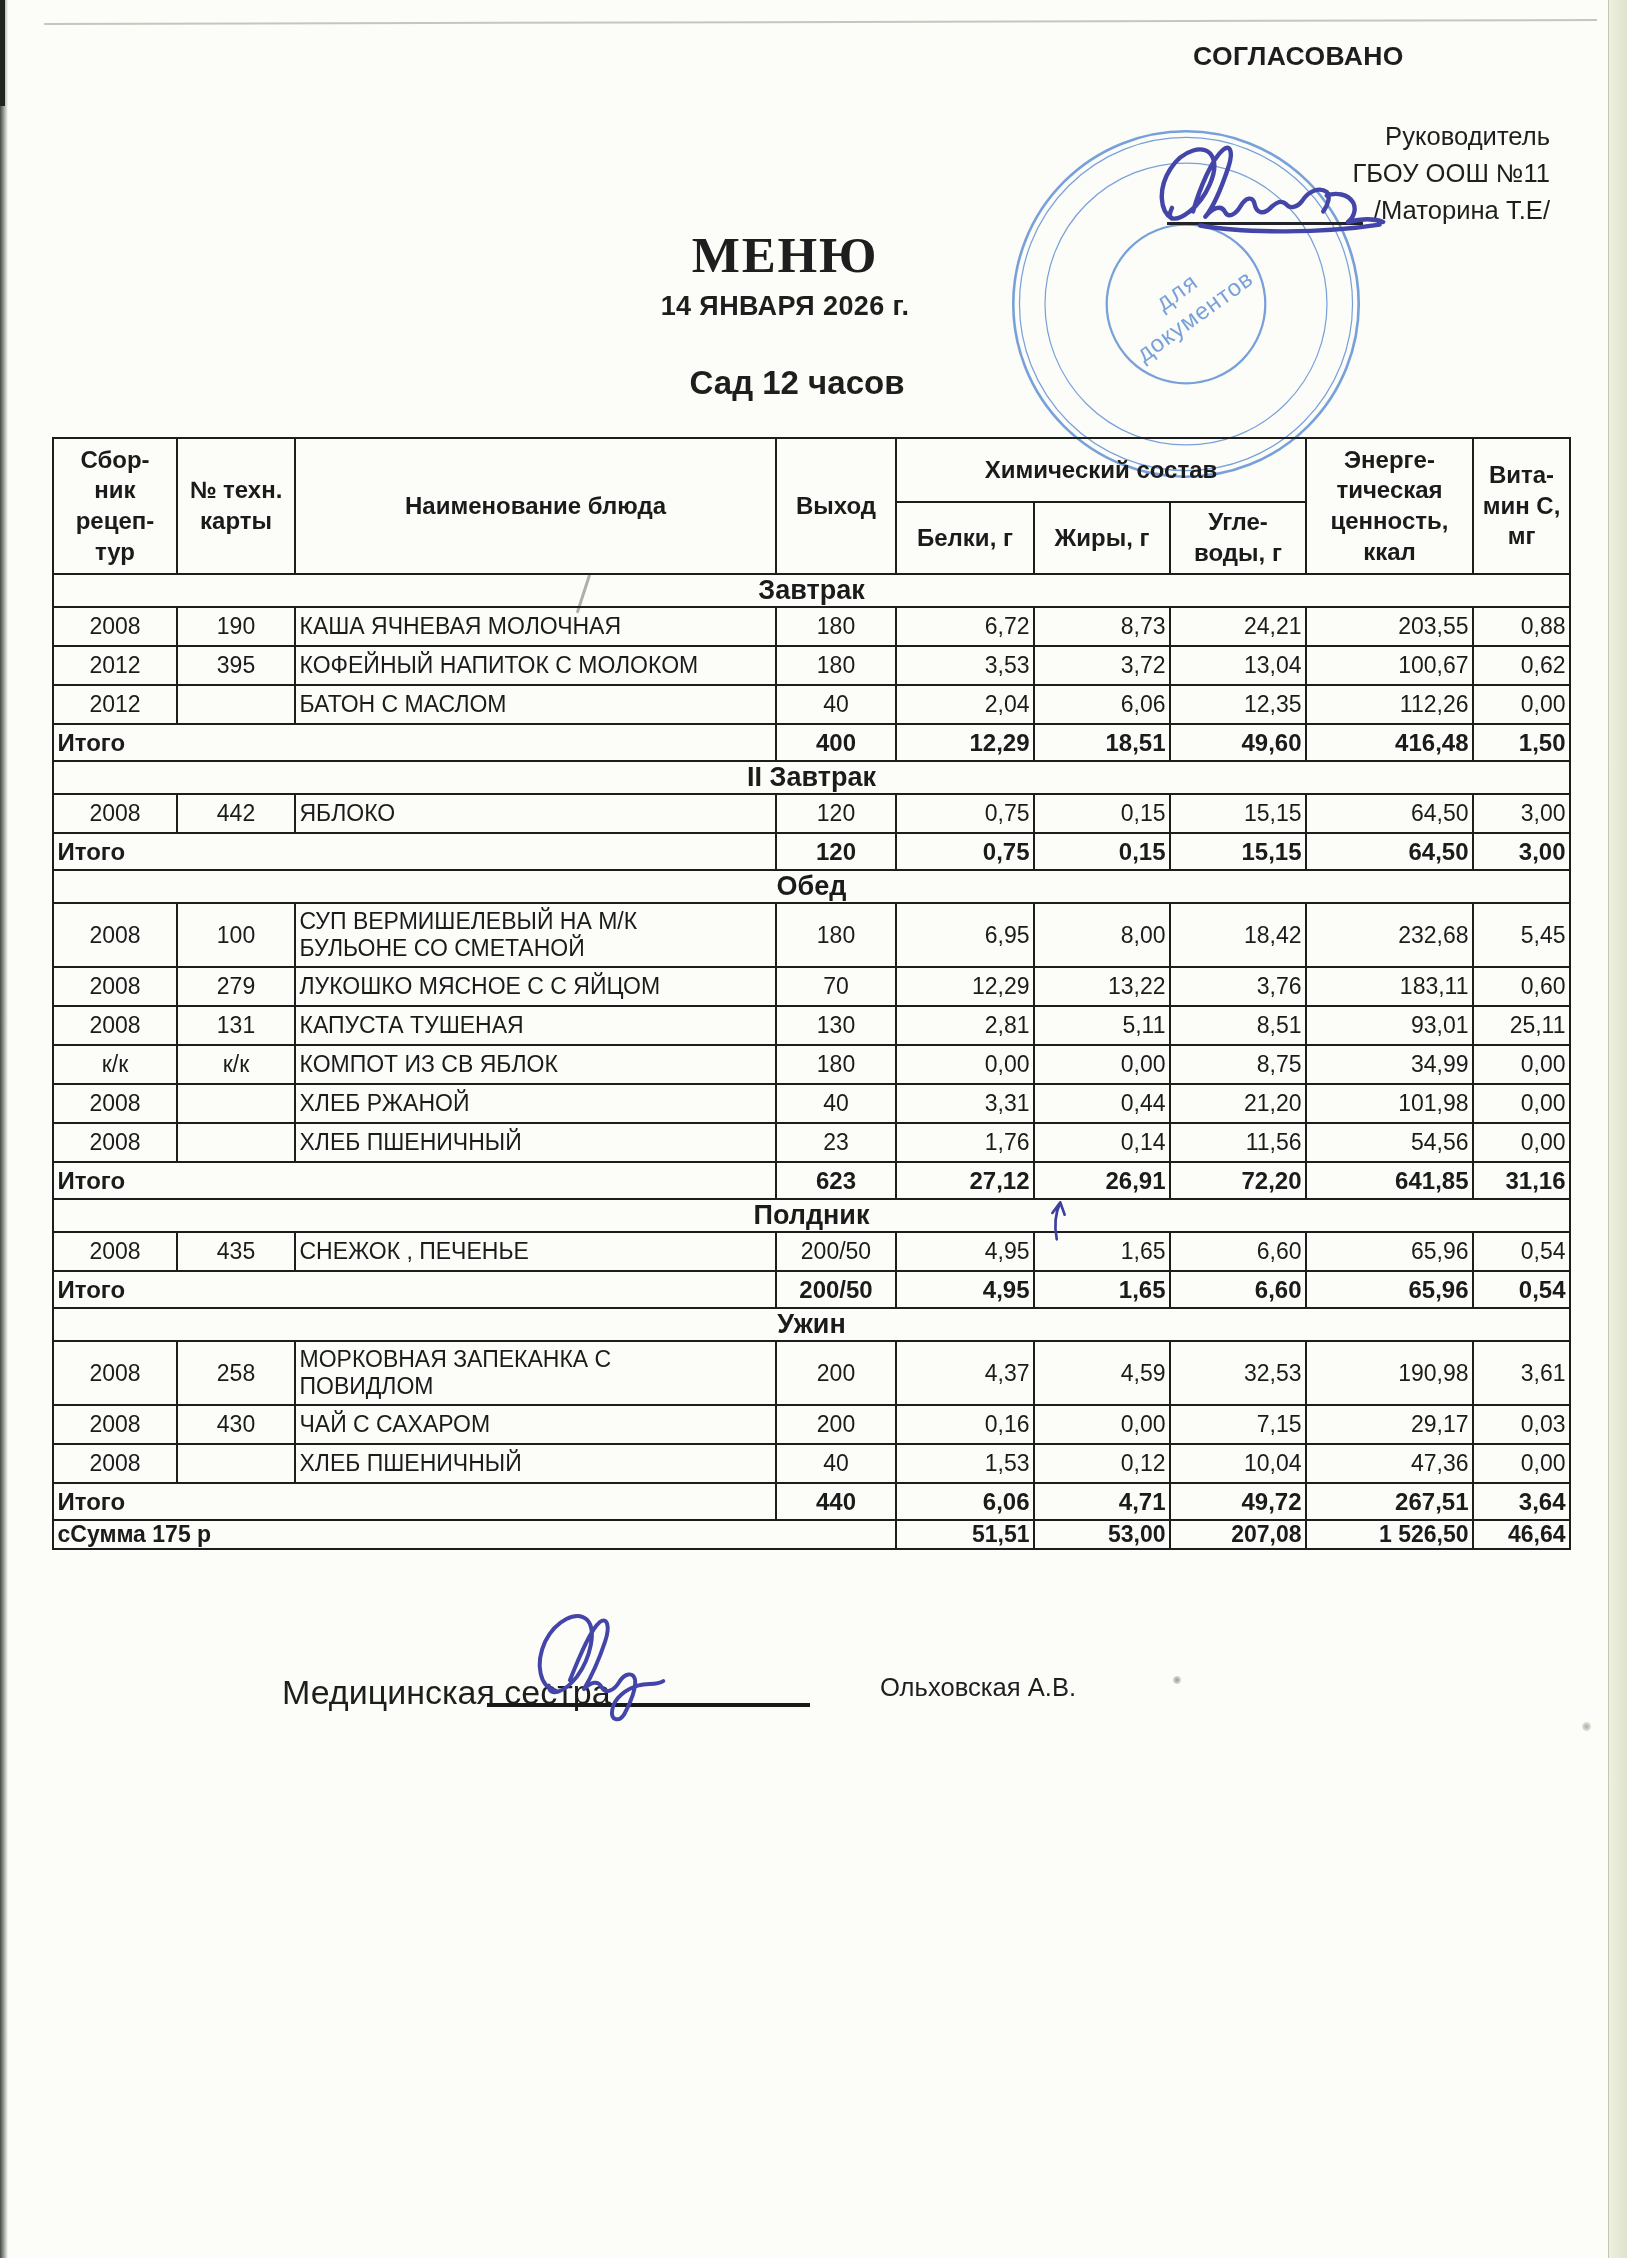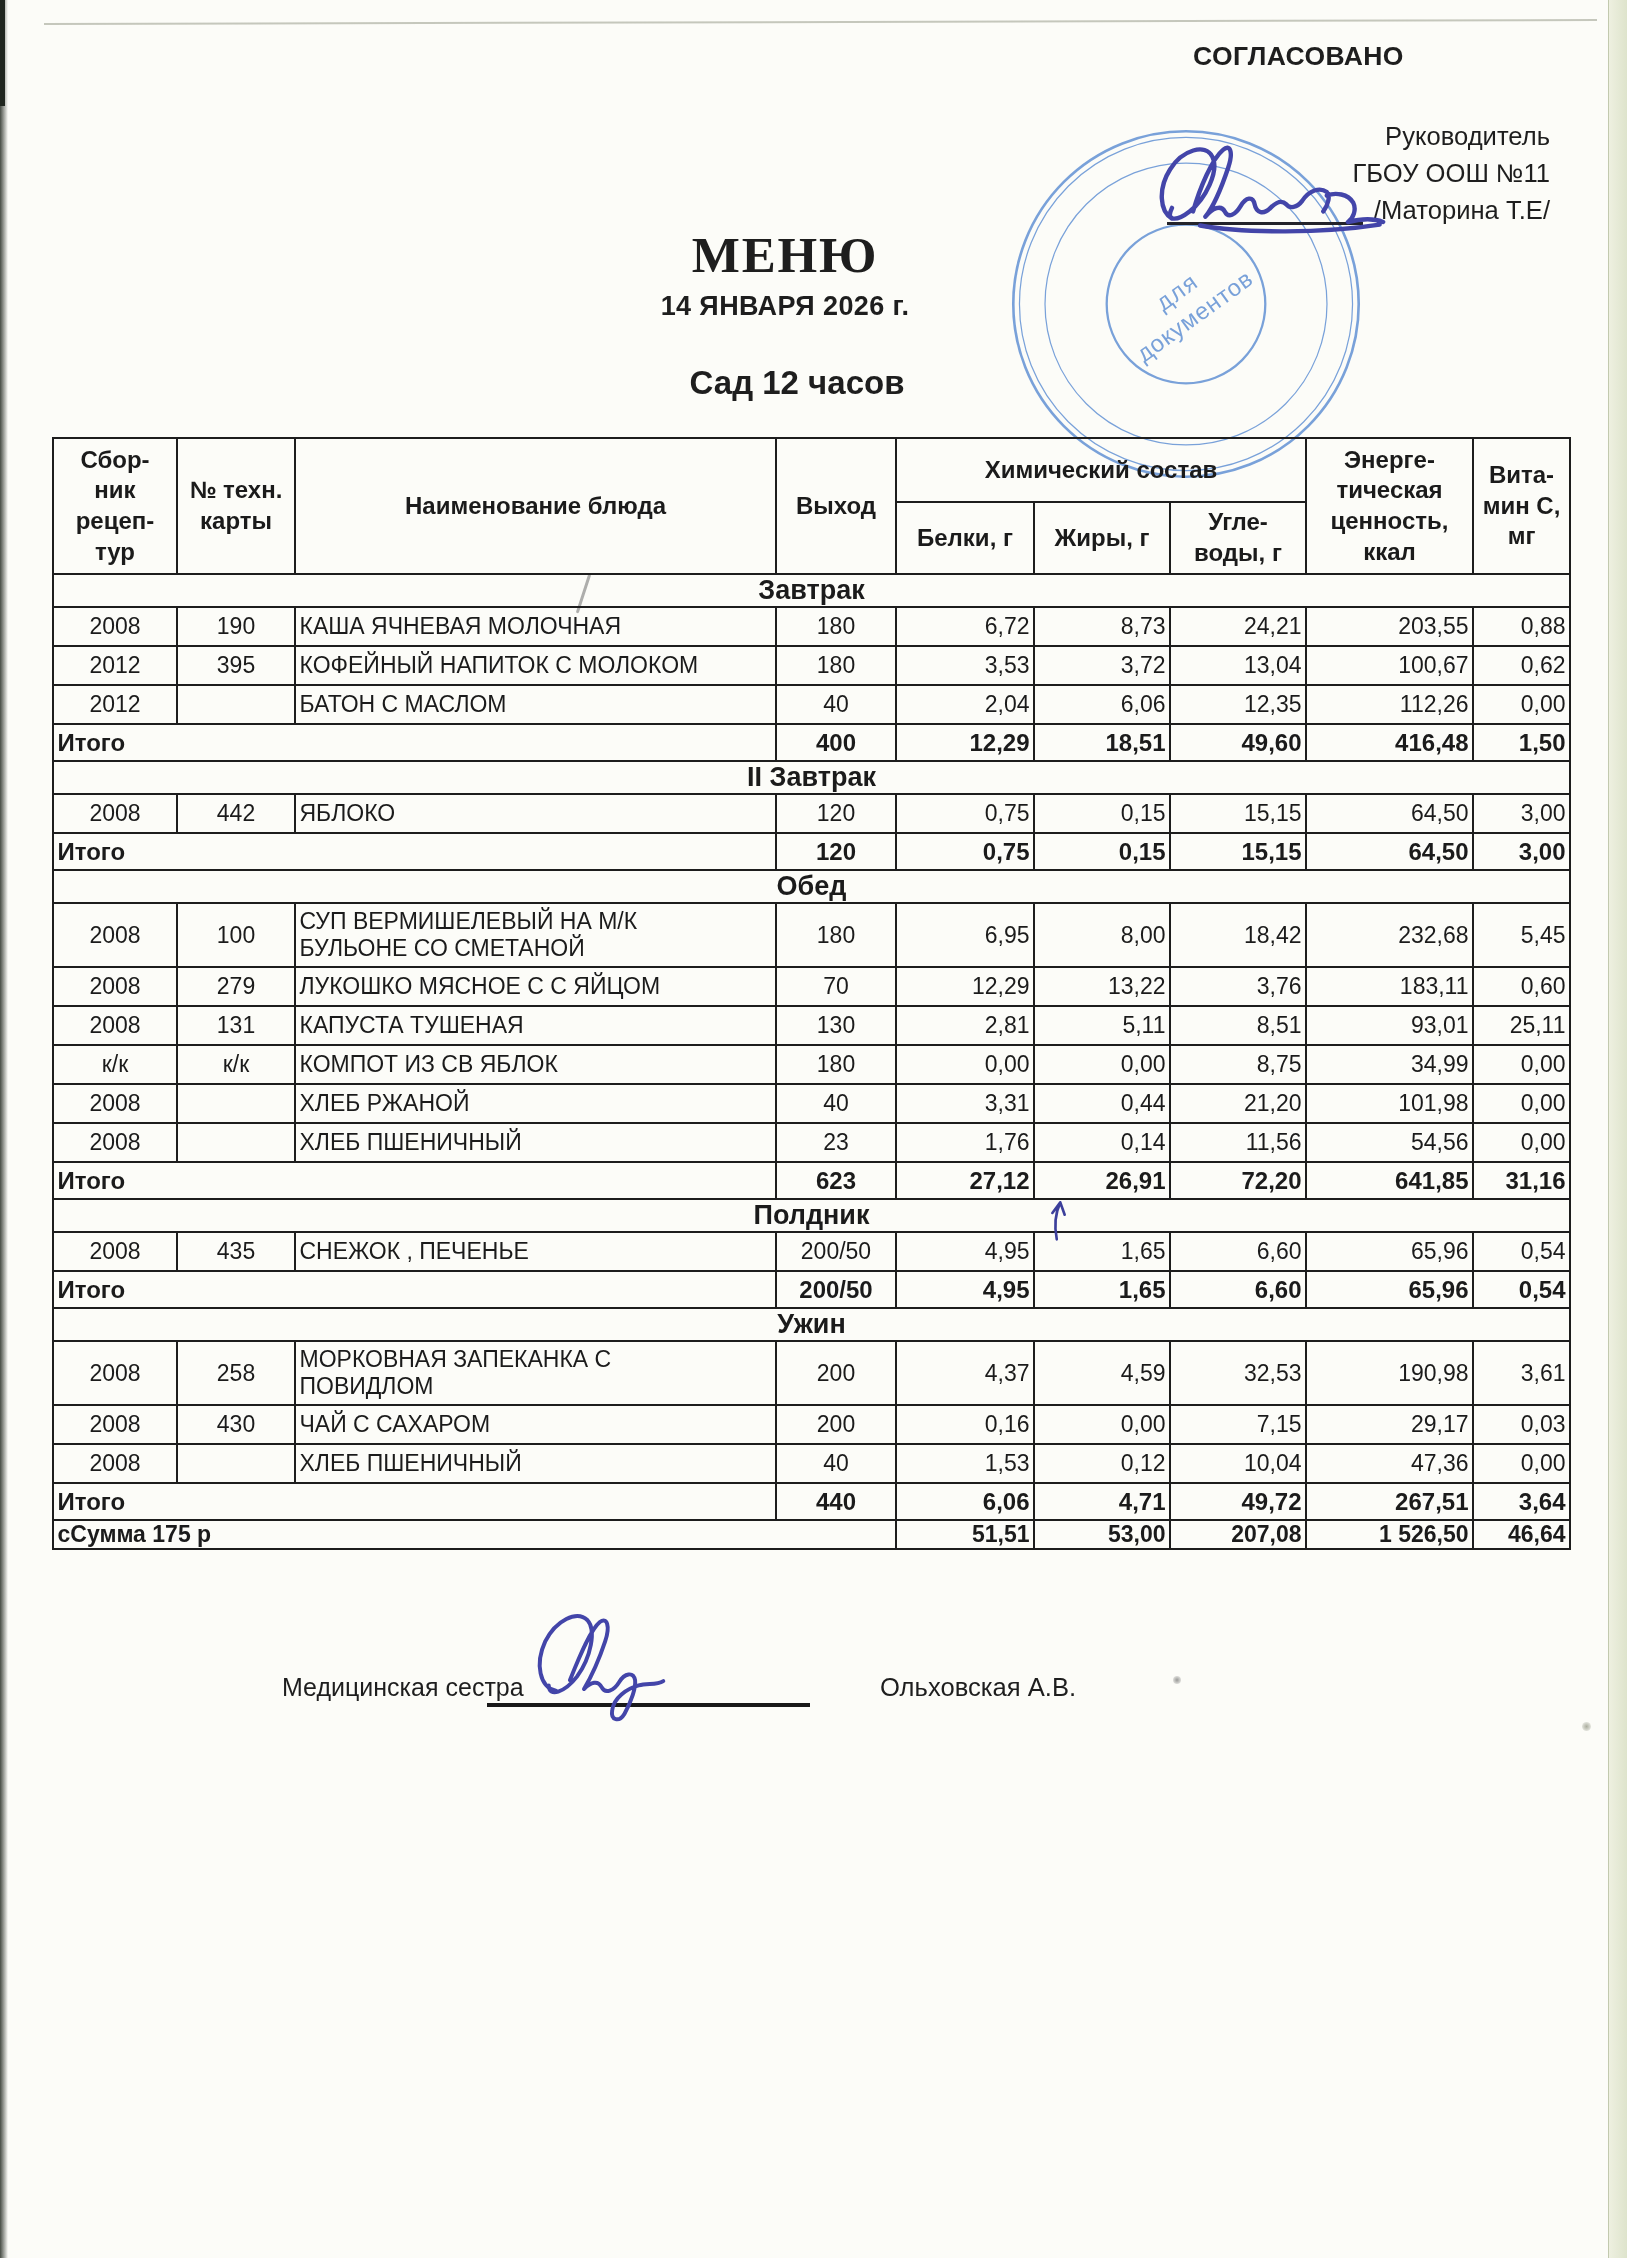--- a/index.html
+++ b/index.html
@@ -56,21 +56,21 @@
   tr.band{height:28px;} tr.band td{font-size:27px;font-weight:700;text-align:center;}
   tr.row{height:39px;} tr.row-tall{height:64px;}
   tr.total{height:37px;} tr.total td{font-weight:700;font-size:24px;}
   tr.summary{height:22px;} tr.summary td{font-weight:700;}
   td.c-center{text-align:center;}
   td.c-num{text-align:right;padding-right:6.2px;}
   td.c-name{text-align:left;padding-left:7px;white-space:pre-line;line-height:1.18;}
   td.c-label{text-align:left;padding-left:8px;}
 
   
-  .nurse-label{position:absolute;left:282px;top:1673px;font-size:25px;}
+  .nurse-label{position:absolute;left:282px;top:1673px;font-size:34px;}
   .nurse-underline{position:absolute;left:487px;top:1703px;width:323px;height:3.5px;background:#191919;}
   .nurse-name{position:absolute;left:880px;top:1673px;font-size:25.6px;}
 </style>
 </head>
 <body>
 
 <div class="page">
 
   <div class="edge-left"></div>
   <div class="edge-left-dark"></div>

